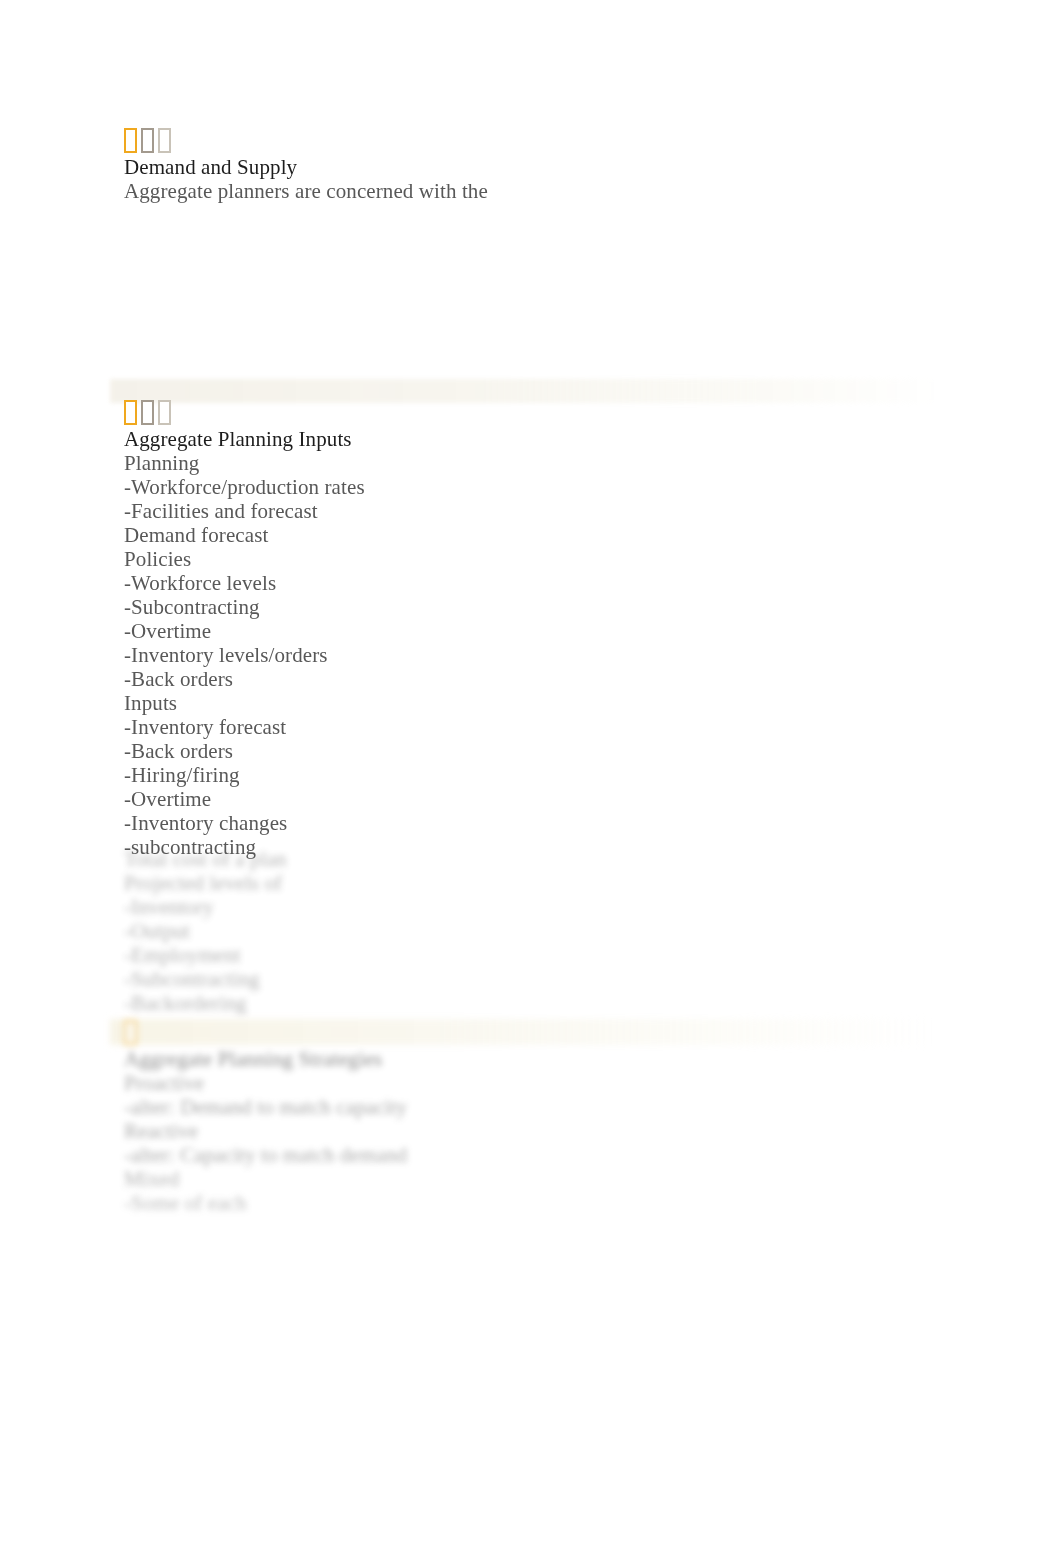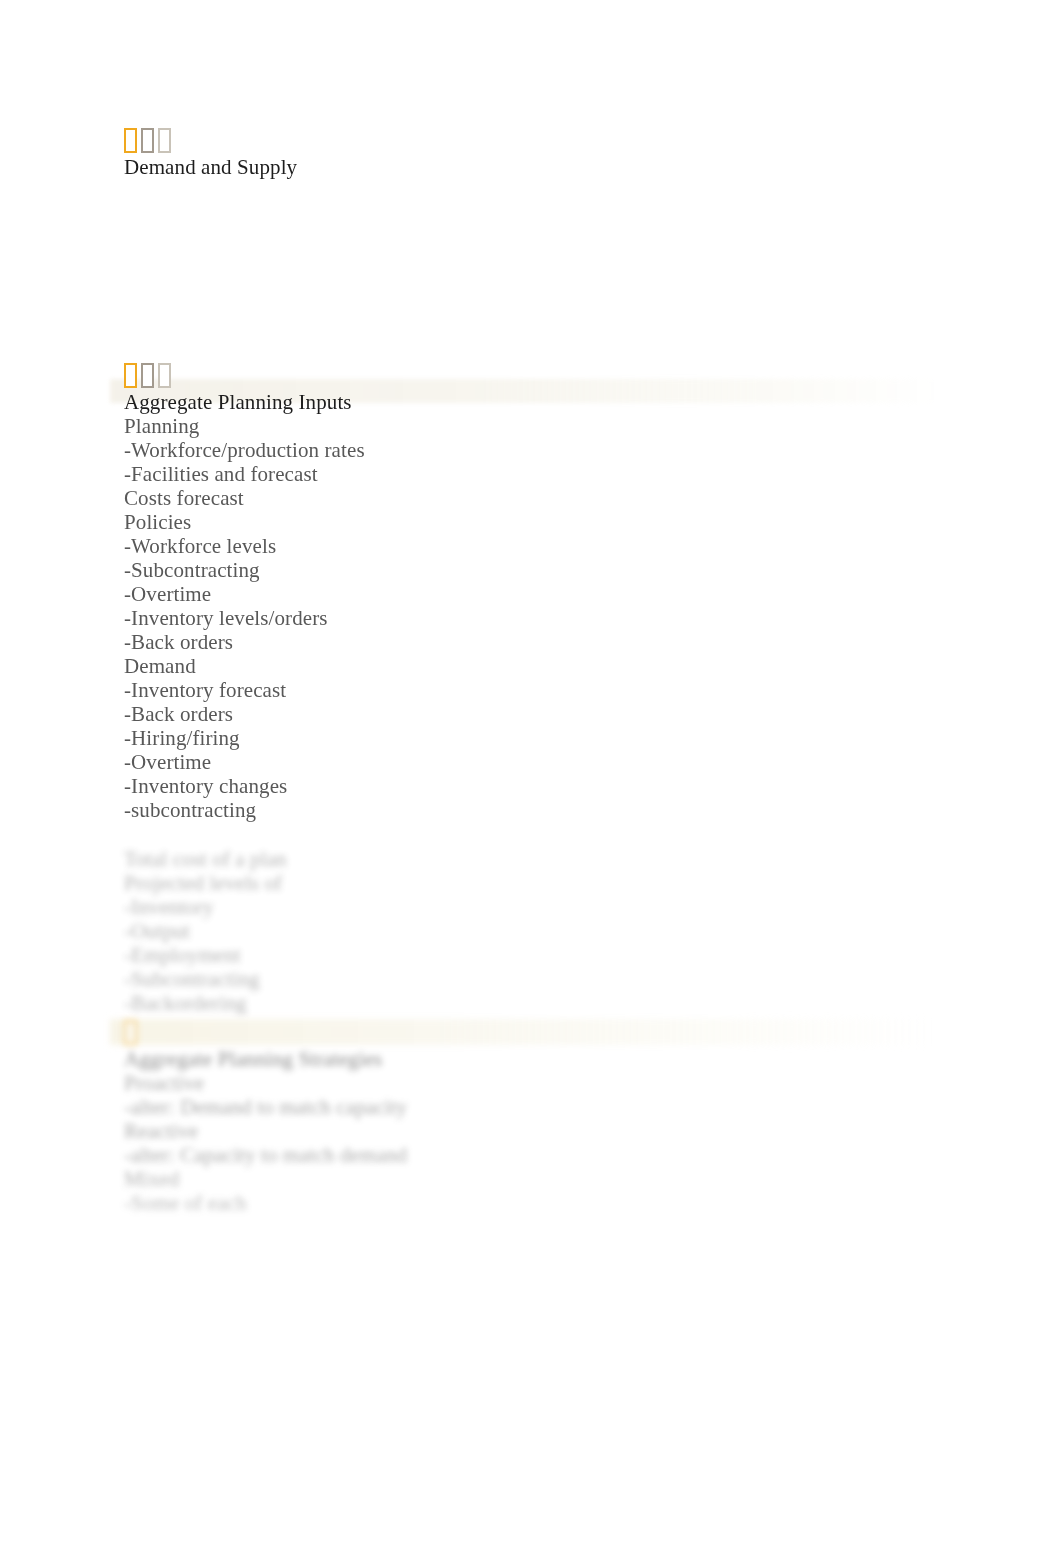--- a/index.html
+++ b/index.html
@@ -132,42 +132,43 @@
 
 <div class="page">
 
   <div class="block" style="top:128px;">
     <div class="glyph-row">
       <span class="tofu t1"></span>
       <span class="tofu t2"></span>
       <span class="tofu t3"></span>
     </div>
     <div class="sec-title">Demand and Supply</div>
+    <div class="body-line">Aggregate planners are concerned with the</div>
   </div>
 
   <div class="band" style="top:379px;"></div>
 
-  <div class="block" style="top:363px;">
+  <div class="block" style="top:400px;">
     <div class="glyph-row">
       <span class="tofu t1"></span>
       <span class="tofu t2"></span>
       <span class="tofu t3"></span>
     </div>
     <div class="sec-title">Aggregate Planning Inputs</div>
     <div class="body-line">Planning</div>
     <div class="body-line">-Workforce/production rates</div>
     <div class="body-line">-Facilities and forecast</div>
-    <div class="body-line">Costs forecast</div>
+    <div class="body-line">Demand forecast</div>
     <div class="body-line">Policies</div>
     <div class="body-line">-Workforce levels</div>
     <div class="body-line">-Subcontracting</div>
     <div class="body-line">-Overtime</div>
     <div class="body-line">-Inventory levels/orders</div>
     <div class="body-line">-Back orders</div>
-    <div class="body-line">Demand</div>
+    <div class="body-line">Inputs</div>
     <div class="body-line">-Inventory forecast</div>
     <div class="body-line">-Back orders</div>
     <div class="body-line">-Hiring/firing</div>
     <div class="body-line">-Overtime</div>
     <div class="body-line">-Inventory changes</div>
     <div class="body-line">-subcontracting</div>
   </div>
 
   <div class="blur-wrap blur-a" style="top:847px;">
     <div class="blur-inner">

